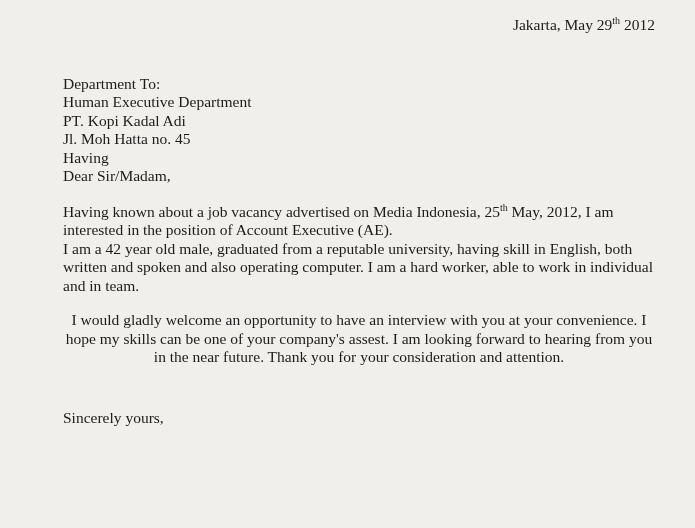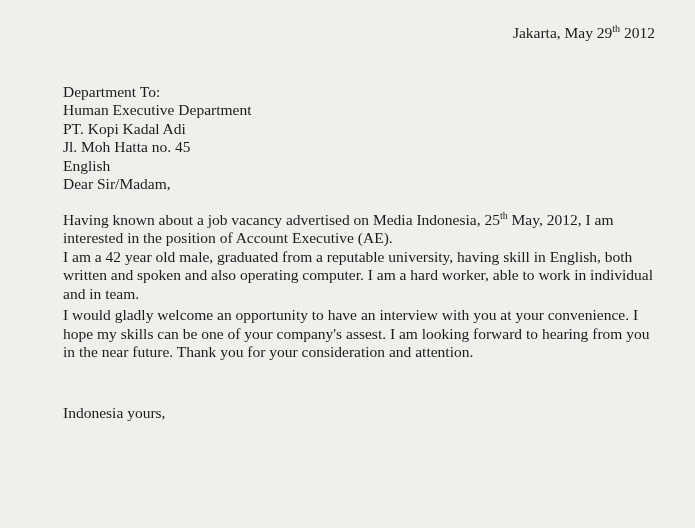--- a/index.html
+++ b/index.html
@@ -8,42 +8,42 @@
   .page {
     position: relative;
     width: 695px;
     height: 528px;
     background: #f0efeb;
     color: #1b1b1d;
     font-family: "Liberation Serif", serif;
     font-size: 15.5px;
     line-height: 18.5px;
     box-sizing: border-box;
-    padding: 24px 40px 0 63px;
+    padding: 16px 40px 0 63px;
     overflow: hidden;
   }
 
   .date {
     text-align: right;
   }
 
   sup {
     font-size: 10px;
     line-height: 0;
     vertical-align: super;
   }
 
   .recipient { margin-top: 40px; }
   .recipient .line { white-space: nowrap; }
 
   .salutation { }
 
   .body-block { margin-top: 17px; }
   .para { margin: 0; }
-  .para.spaced { margin-top: 3px; }
+  .para.spaced { margin-top: 16px; text-align: center; }
 
   .closing { margin-top: 42px; }
 
   .signature {
     margin-top: 44px;
     font-weight: bold;
   }
 </style>
 </head>
 <body>
@@ -52,29 +52,29 @@
 
   <div class="date">
     <span>Jakarta, May 29</span><sup>th</sup><span> 2012</span>
   </div>
 
   <div class="recipient">
     <div class="line">Department To:</div>
     <div class="line">Human Executive Department</div>
     <div class="line">PT. Kopi Kadal Adi</div>
     <div class="line">Jl. Moh Hatta no. 45</div>
-    <div class="line">English</div>
+    <div class="line">Having</div>
   </div>
 
   <div class="salutation">Dear Sir/Madam,</div>
 
   <div class="body-block">
     <p class="para">
       <span>Having known about a job vacancy advertised on Media Indonesia, 25</span><sup>th</sup><span> May, 2012, I am interested in the position of Account Executive (AE).</span>
     </p>
     <p class="para">I am a 42 year old male, graduated from a reputable university, having skill in English, both written and spoken and also operating computer. I am a hard worker, able to work in individual and in team.</p>
     <p class="para spaced">I would gladly welcome an opportunity to have an interview with you at your convenience. I hope my skills can be one of your company's assest. I am looking forward to hearing from you in the near future. Thank you for your consideration and attention.</p>
   </div>
 
-  <div class="closing">Indonesia yours,</div>
+  <div class="closing">Sincerely yours,</div>
 
 
 </div>
 
 </body></html>

